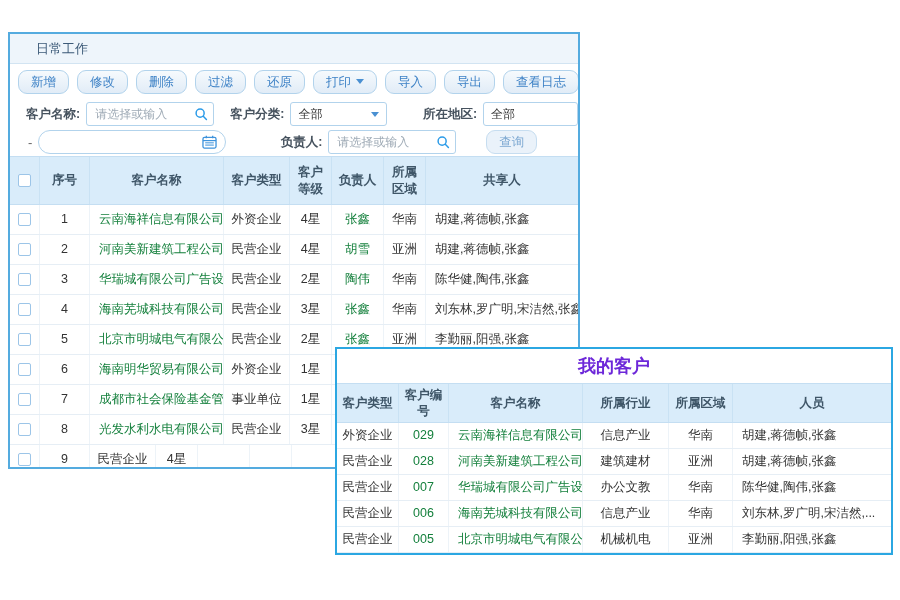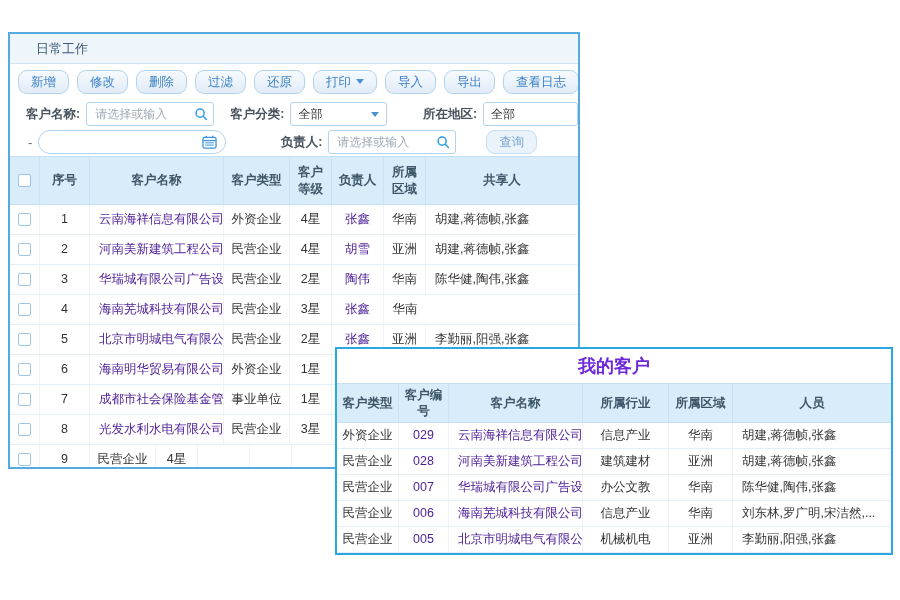--- a/index.html
+++ b/index.html
@@ -47,21 +47,21 @@
   .thead { display:flex; background:#d9ecfa; border-top:1px solid #c4def2; border-bottom:1px solid #c4def2; }
   .th { display:flex; align-items:center; justify-content:center; text-align:center;
     font-size:12.5px; font-weight:600; color:#3f5668; border-right:1px solid #c9e2f4;
     line-height:1.3; padding:2px 3px; }
   .th:last-child { border-right:none; }
   .trow { display:flex; border-bottom:1px solid #e6eef5; background:#fff; }
   .cell { display:flex; align-items:center; justify-content:center; font-size:12.5px; color:#333;
     border-right:1px solid #edf3f8; overflow:hidden; white-space:nowrap; padding:0 3px; line-height:1.25; }
   .cell:last-child { border-right:none; }
   .cell.left { justify-content:flex-start; padding-left:9px; }
-  .link { color:#4c1d95; }
+  .link { color:#15803d; }
   .checkbox { width:13px; height:13px; border:1px solid #9cc5e8; border-radius:2px; background:#fff; display:inline-block; }
 
   
   .mt .thead { height:49px; }
   .mt .trow { height:30px; }
   .mt .c-check { width:30px; flex:none; }
   .mt .c-no { width:50px; flex:none; }
   .mt .c-name { width:134px; flex:none; }
   .mt .c-type { width:66px; flex:none; }
   .mt .c-level { width:42px; flex:none; }
@@ -215,20 +215,21 @@
           <div class="trow">
           <div class="cell c-check">
               <span class="checkbox"></span>
             </div>
           <div class="cell c-no">4</div>
           <div class="cell c-name left link">海南芜城科技有限公司</div>
           <div class="cell c-type">民营企业</div>
           <div class="cell c-level">3星</div>
           <div class="cell c-owner link">张鑫</div>
           <div class="cell c-region">华南</div>
+          <div class="cell c-shared left">刘东林,罗广明,宋洁然,张鑫</div>
         </div>
           <div class="trow">
           <div class="cell c-check">
               <span class="checkbox"></span>
             </div>
           <div class="cell c-no">5</div>
           <div class="cell c-name left link">北京市明城电气有限公司</div>
           <div class="cell c-type">民营企业</div>
           <div class="cell c-level">2星</div>
           <div class="cell c-owner link">张鑫</div>

